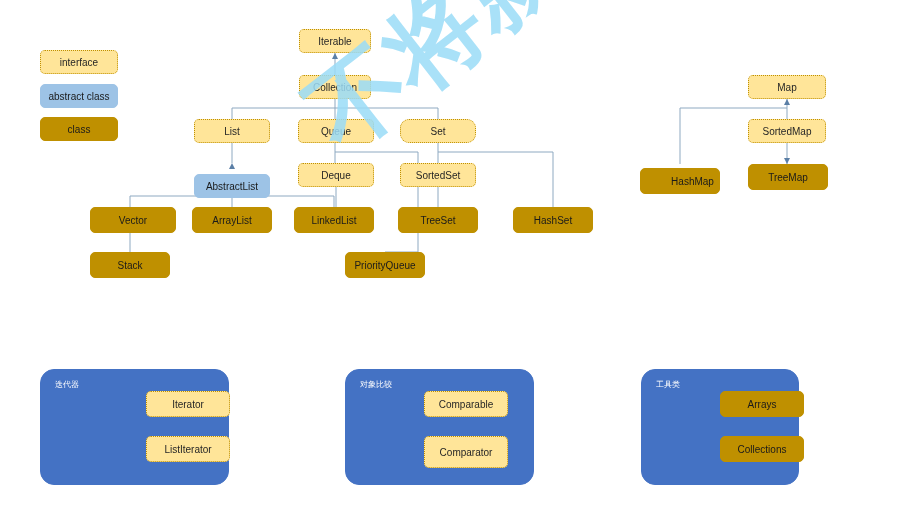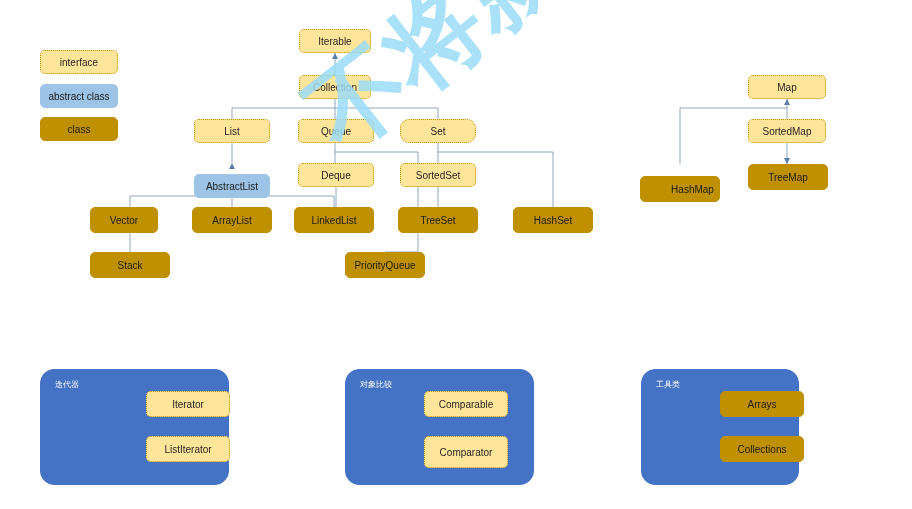--- a/index.html
+++ b/index.html
@@ -166,21 +166,21 @@
       </div>
       <div class="node abstract" style="left: 194px; top: 163px; width: 76px; height: 24px; margin-top: 11px;">
         <span>AbstractList</span>
       </div>
       <div class="node iface" style="left: 298px; top: 163px; width: 76px; height: 24px;">
         <span>Deque</span>
       </div>
       <div class="node iface" style="left: 400px; top: 163px; width: 76px; height: 24px;">
         <span>SortedSet</span>
       </div>
-      <div class="node cls" style="left: 90px; top: 207px; width: 68px; height: 26px;">
+      <div class="node cls" style="left: 90px; top: 207px; width: 86px; height: 26px;">
         <span>Vector</span>
       </div>
       <div class="node cls" style="left: 192px; top: 207px; width: 80px; height: 26px; align-items: center;">
         <span>ArrayList</span>
       </div>
       <div class="node cls" style="left: 294px; top: 207px; width: 80px; height: 26px;">
         <span>LinkedList</span>
       </div>
       <div class="node cls" style="left: 398px; top: 207px; width: 80px; height: 26px;">
         <span>TreeSet</span>
@@ -196,21 +196,21 @@
       </div>
     </div>
 
   <div id="map-nodes">
       <div class="node iface" style="left: 748px; top: 75px; width: 78px; height: 24px;">
         <span>Map</span>
       </div>
       <div class="node iface" style="left: 748px; top: 119px; width: 78px; height: 24px;">
         <span>SortedMap</span>
       </div>
-      <div class="node cls" style="left: 640px; top: 176px; width: 80px; height: 26px; padding-left: 25px;">
+      <div class="node cls" style="left: 640px; top: 168px; width: 80px; height: 26px; padding-left: 25px;">
         <span>HashMap</span>
       </div>
       <div class="node cls" style="left: 748px; top: 164px; width: 80px; height: 26px;">
         <span>TreeMap</span>
       </div>
     </div>
 
   <div id="panels">
       <div class="panel" style="left: 40px; top: 369px; width: 189px; height: 116px;">
         <div class="panel-title">迭代器</div>

